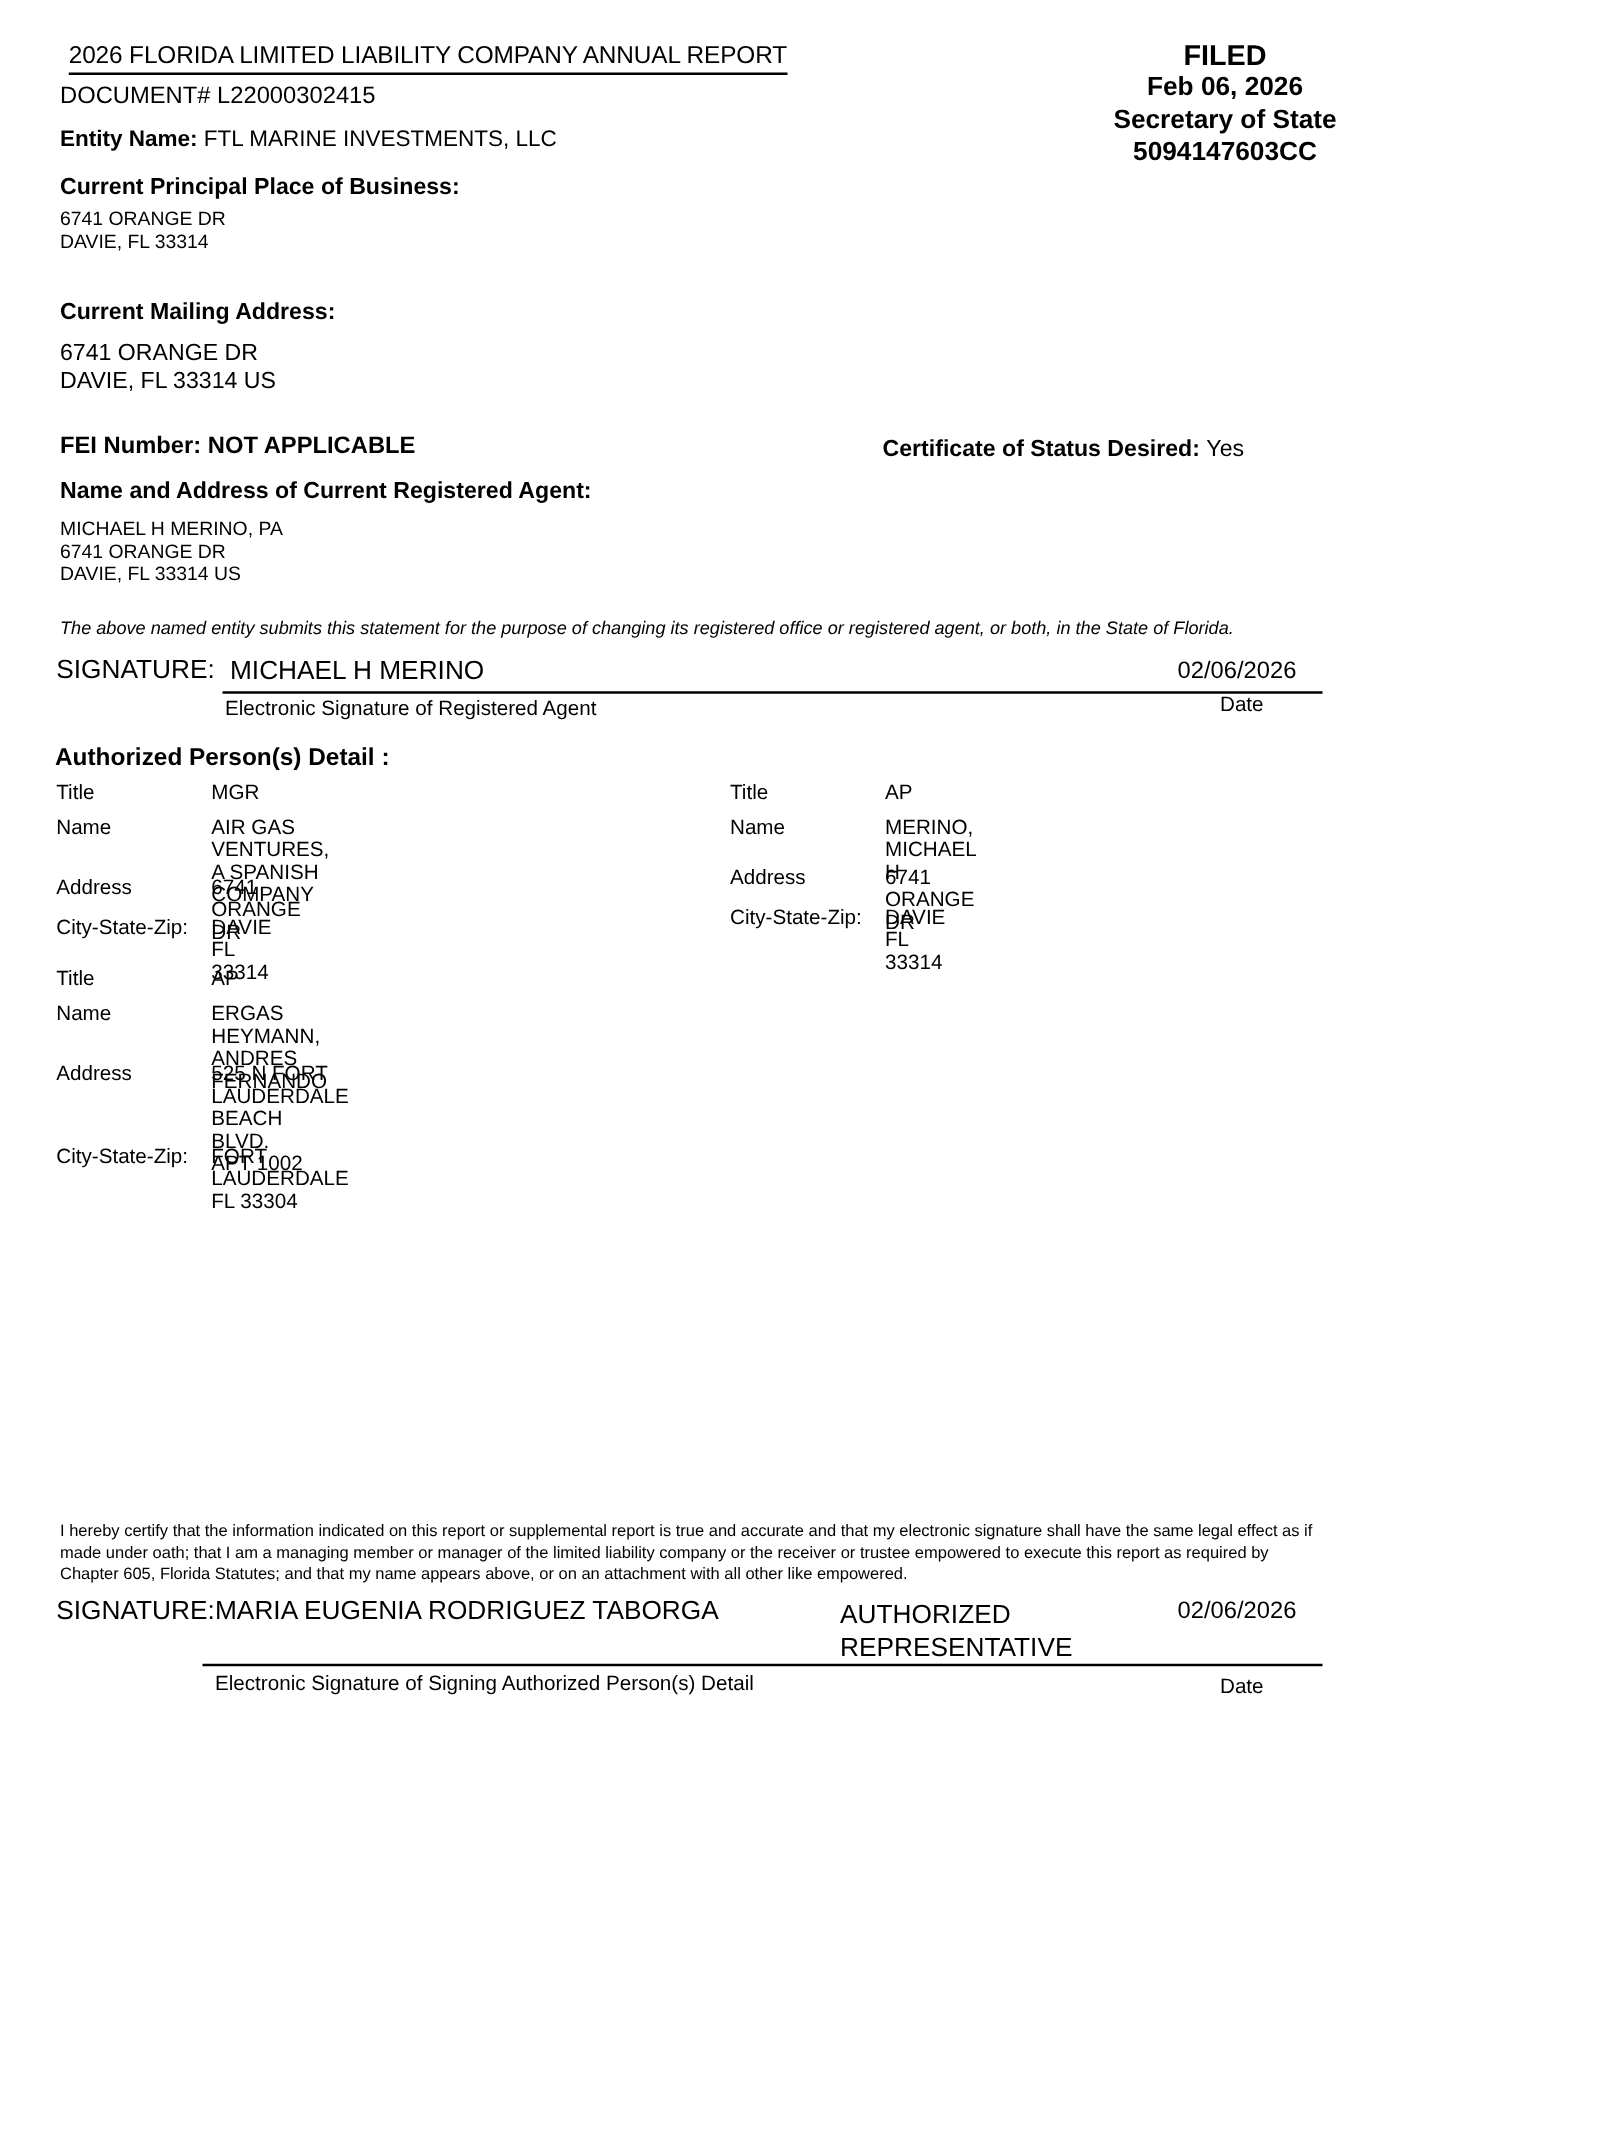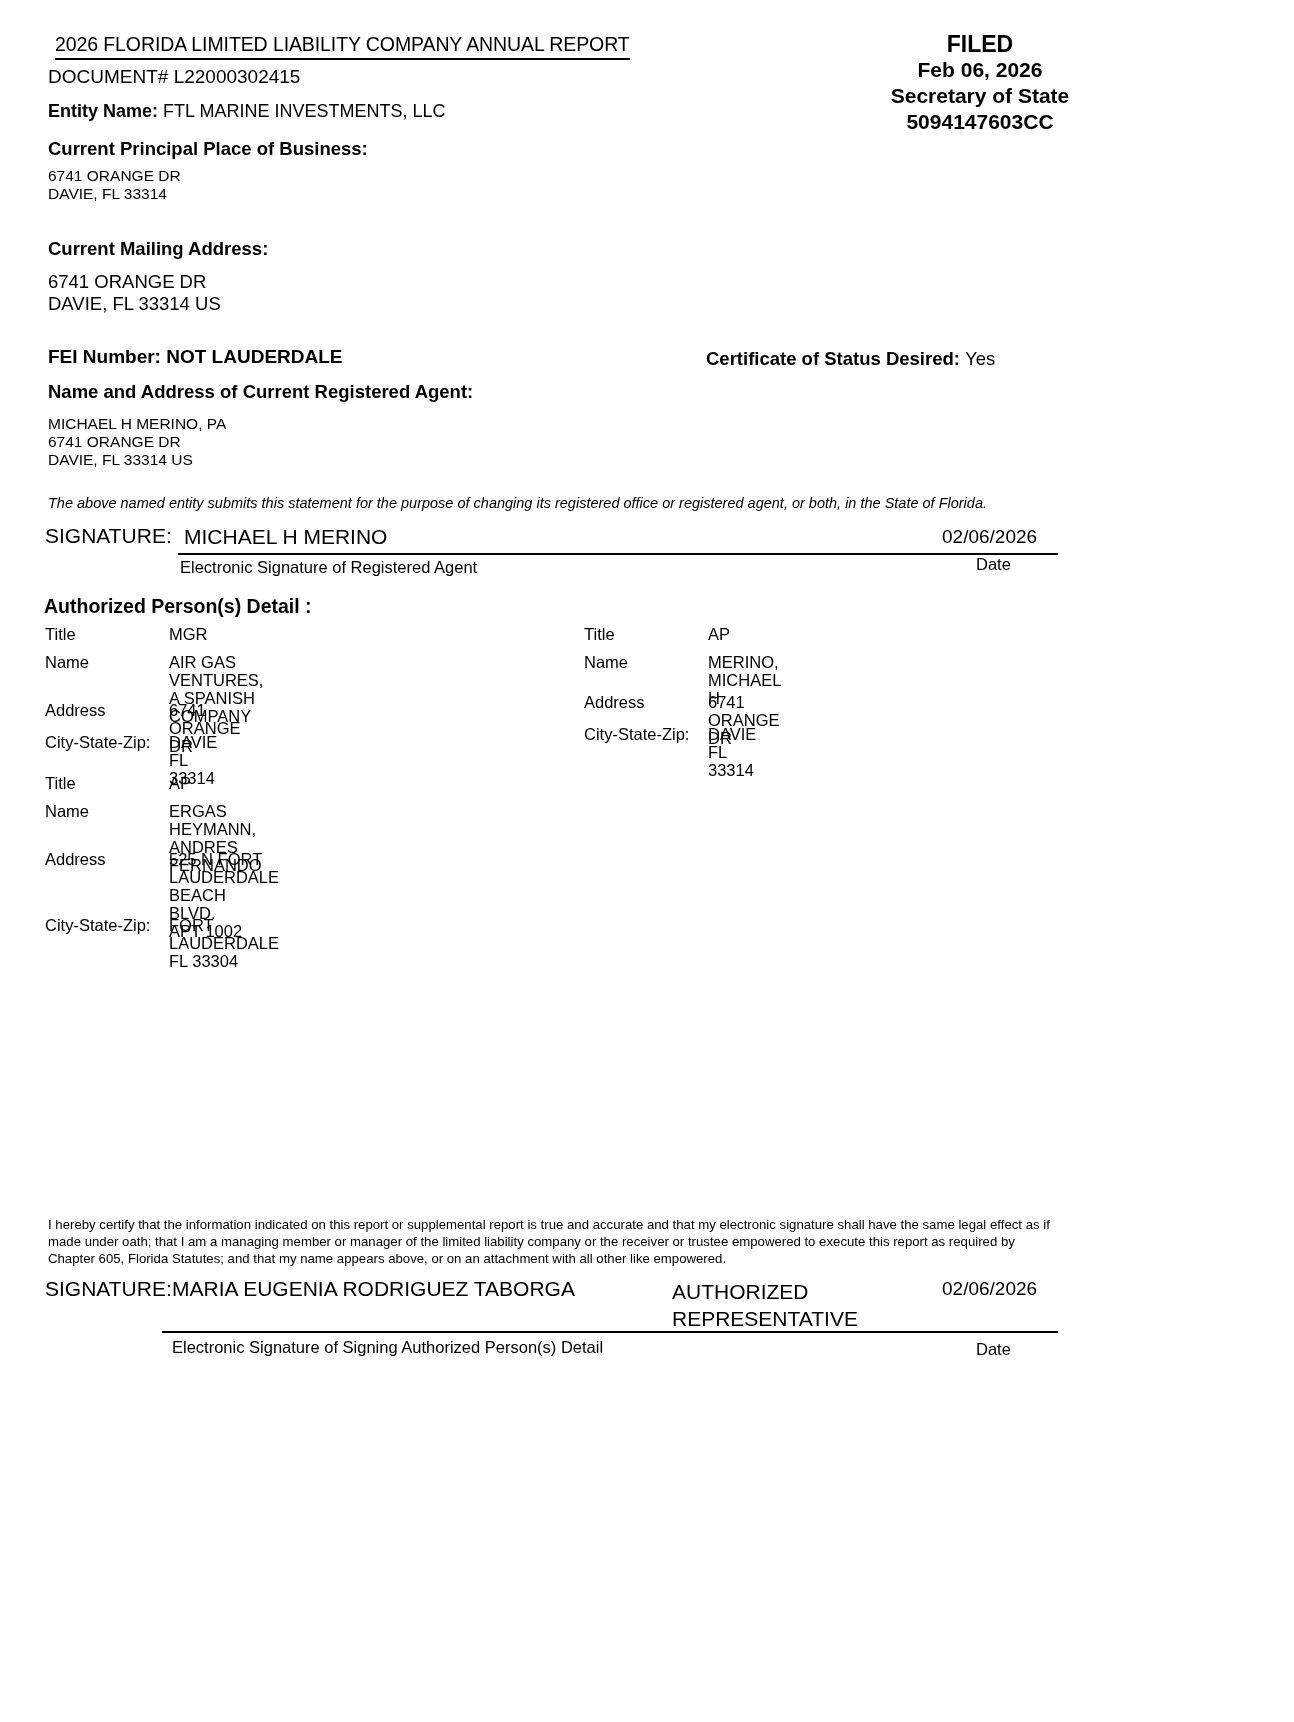--- a/index.html
+++ b/index.html
@@ -220,21 +220,21 @@
   <div class="abs sec-head" id="h-principal">Current Principal  Place of Business:</div>
   <div class="abs body-sm" id="a-principal">6741 ORANGE DR
 DAVIE,  FL  33314</div>
 
   <div class="abs sec-head" id="h-mailing">Current Mailing Address:</div>
   <div class="abs body-md" id="a-mailing">6741 ORANGE DR
 DAVIE,  FL  33314  US</div>
 
   <div class="abs sec-head" id="h-fei">
     <span>FEI Number:</span>
-    <span>NOT LAUDERDALE</span>
+    <span>NOT APPLICABLE</span>
   </div>
 
   <div class="abs sec-head" id="h-cert">
     <span>Certificate of Status Desired:</span>
     <span class="val">Yes</span>
   </div>
 
   <div class="abs sec-head" id="h-agent">Name and Address of Current Registered Agent:</div>
   <div class="abs body-sm" id="a-agent">MICHAEL H MERINO, PA
 6741 ORANGE DR

